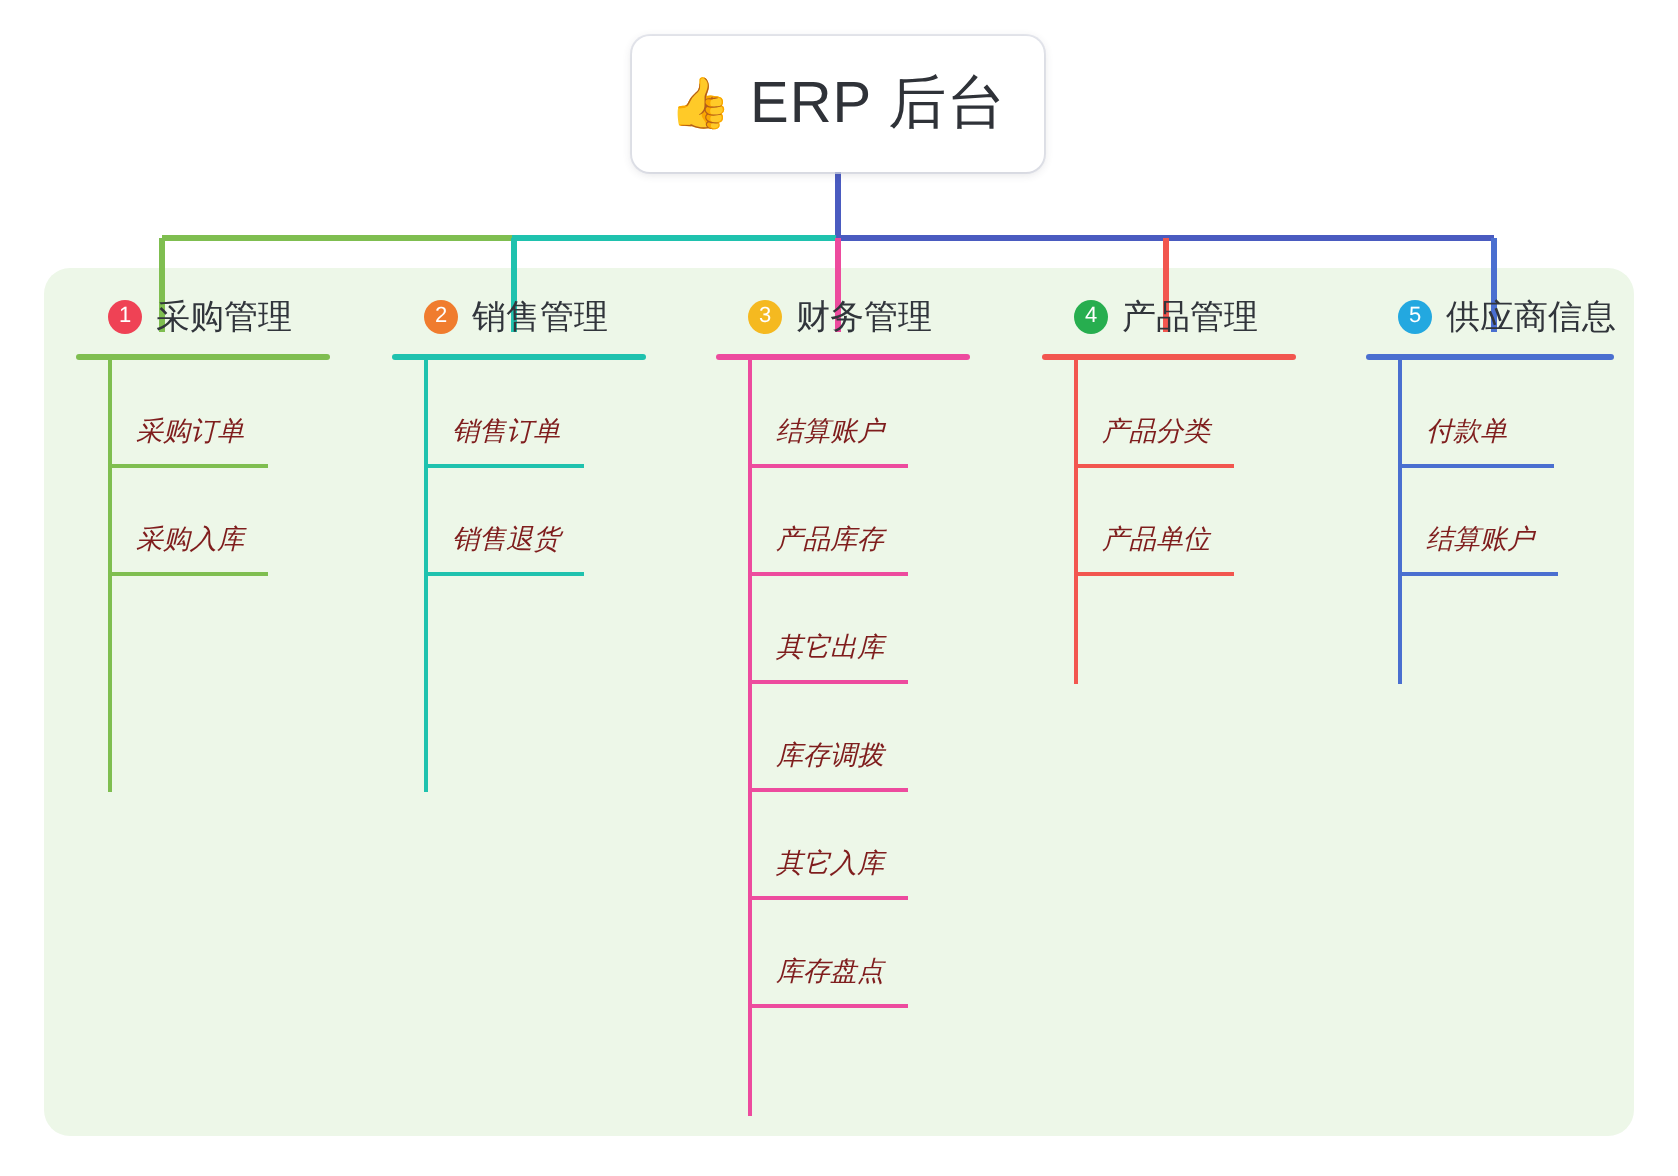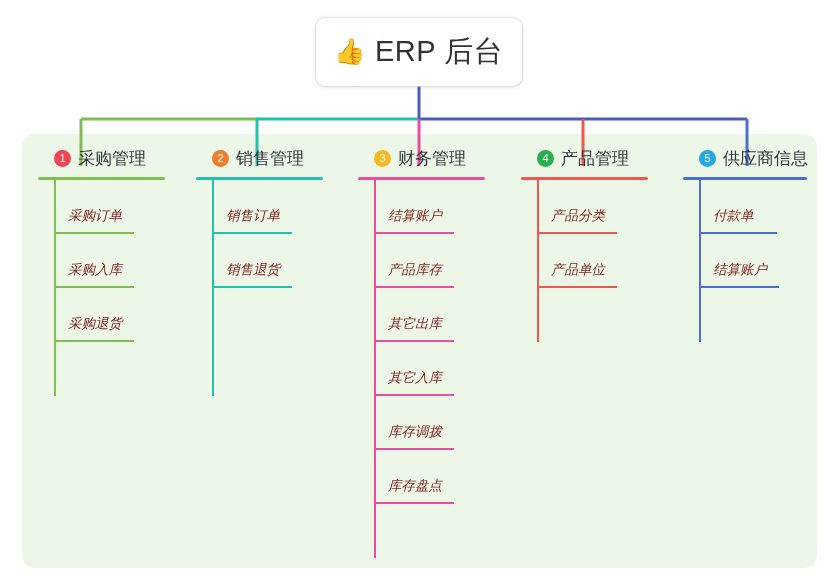--- a/index.html
+++ b/index.html
@@ -124,24 +124,20 @@
         <div class="leaf-list">
           <div class="spine" style="background: rgb(127, 190, 80); height: 216px;"></div>
           <div class="leaf">
             <span class="leaf-label">采购订单</span>
             <div class="leaf-hline" style="background: rgb(127, 190, 80); width: 80px;"></div>
           </div>
           <div class="leaf">
             <span class="leaf-label">采购入库</span>
             <div class="leaf-hline" style="background: rgb(127, 190, 80); width: 80px;"></div>
           </div>
-          <div class="leaf">
-            <span class="leaf-label">采购退货</span>
-            <div class="leaf-hline" style="background: rgb(127, 190, 80); width: 80px;"></div>
-          </div>
         </div>
       </div>
       <div class="branch" style="left: 196px;">
         <div class="branch-head">
           <span class="badge" style="background: rgb(240, 124, 46);">2</span>
           <span class="branch-title">销售管理</span>
         </div>
         <div class="branch-underline" style="background: rgb(31, 194, 174); width: 127px;"></div>
         <div class="leaf-list">
           <div class="spine" style="background: rgb(31, 194, 174); height: 216px;"></div>
@@ -169,25 +165,25 @@
           </div>
           <div class="leaf">
             <span class="leaf-label">产品库存</span>
             <div class="leaf-hline" style="background: rgb(237, 75, 158); width: 80px;"></div>
           </div>
           <div class="leaf">
             <span class="leaf-label">其它出库</span>
             <div class="leaf-hline" style="background: rgb(237, 75, 158); width: 80px;"></div>
           </div>
           <div class="leaf">
+            <span class="leaf-label">库存调拨</span>
+            <div class="leaf-hline" style="background: rgb(237, 75, 158); width: 80px;"></div>
+          </div>
+          <div class="leaf">
             <span class="leaf-label">其它入库</span>
-            <div class="leaf-hline" style="background: rgb(237, 75, 158); width: 80px;"></div>
-          </div>
-          <div class="leaf">
-            <span class="leaf-label">库存调拨</span>
             <div class="leaf-hline" style="background: rgb(237, 75, 158); width: 80px;"></div>
           </div>
           <div class="leaf">
             <span class="leaf-label">库存盘点</span>
             <div class="leaf-hline" style="background: rgb(237, 75, 158); width: 80px;"></div>
           </div>
         </div>
       </div>
       <div class="branch" style="left: 521px;">
         <div class="branch-head">

